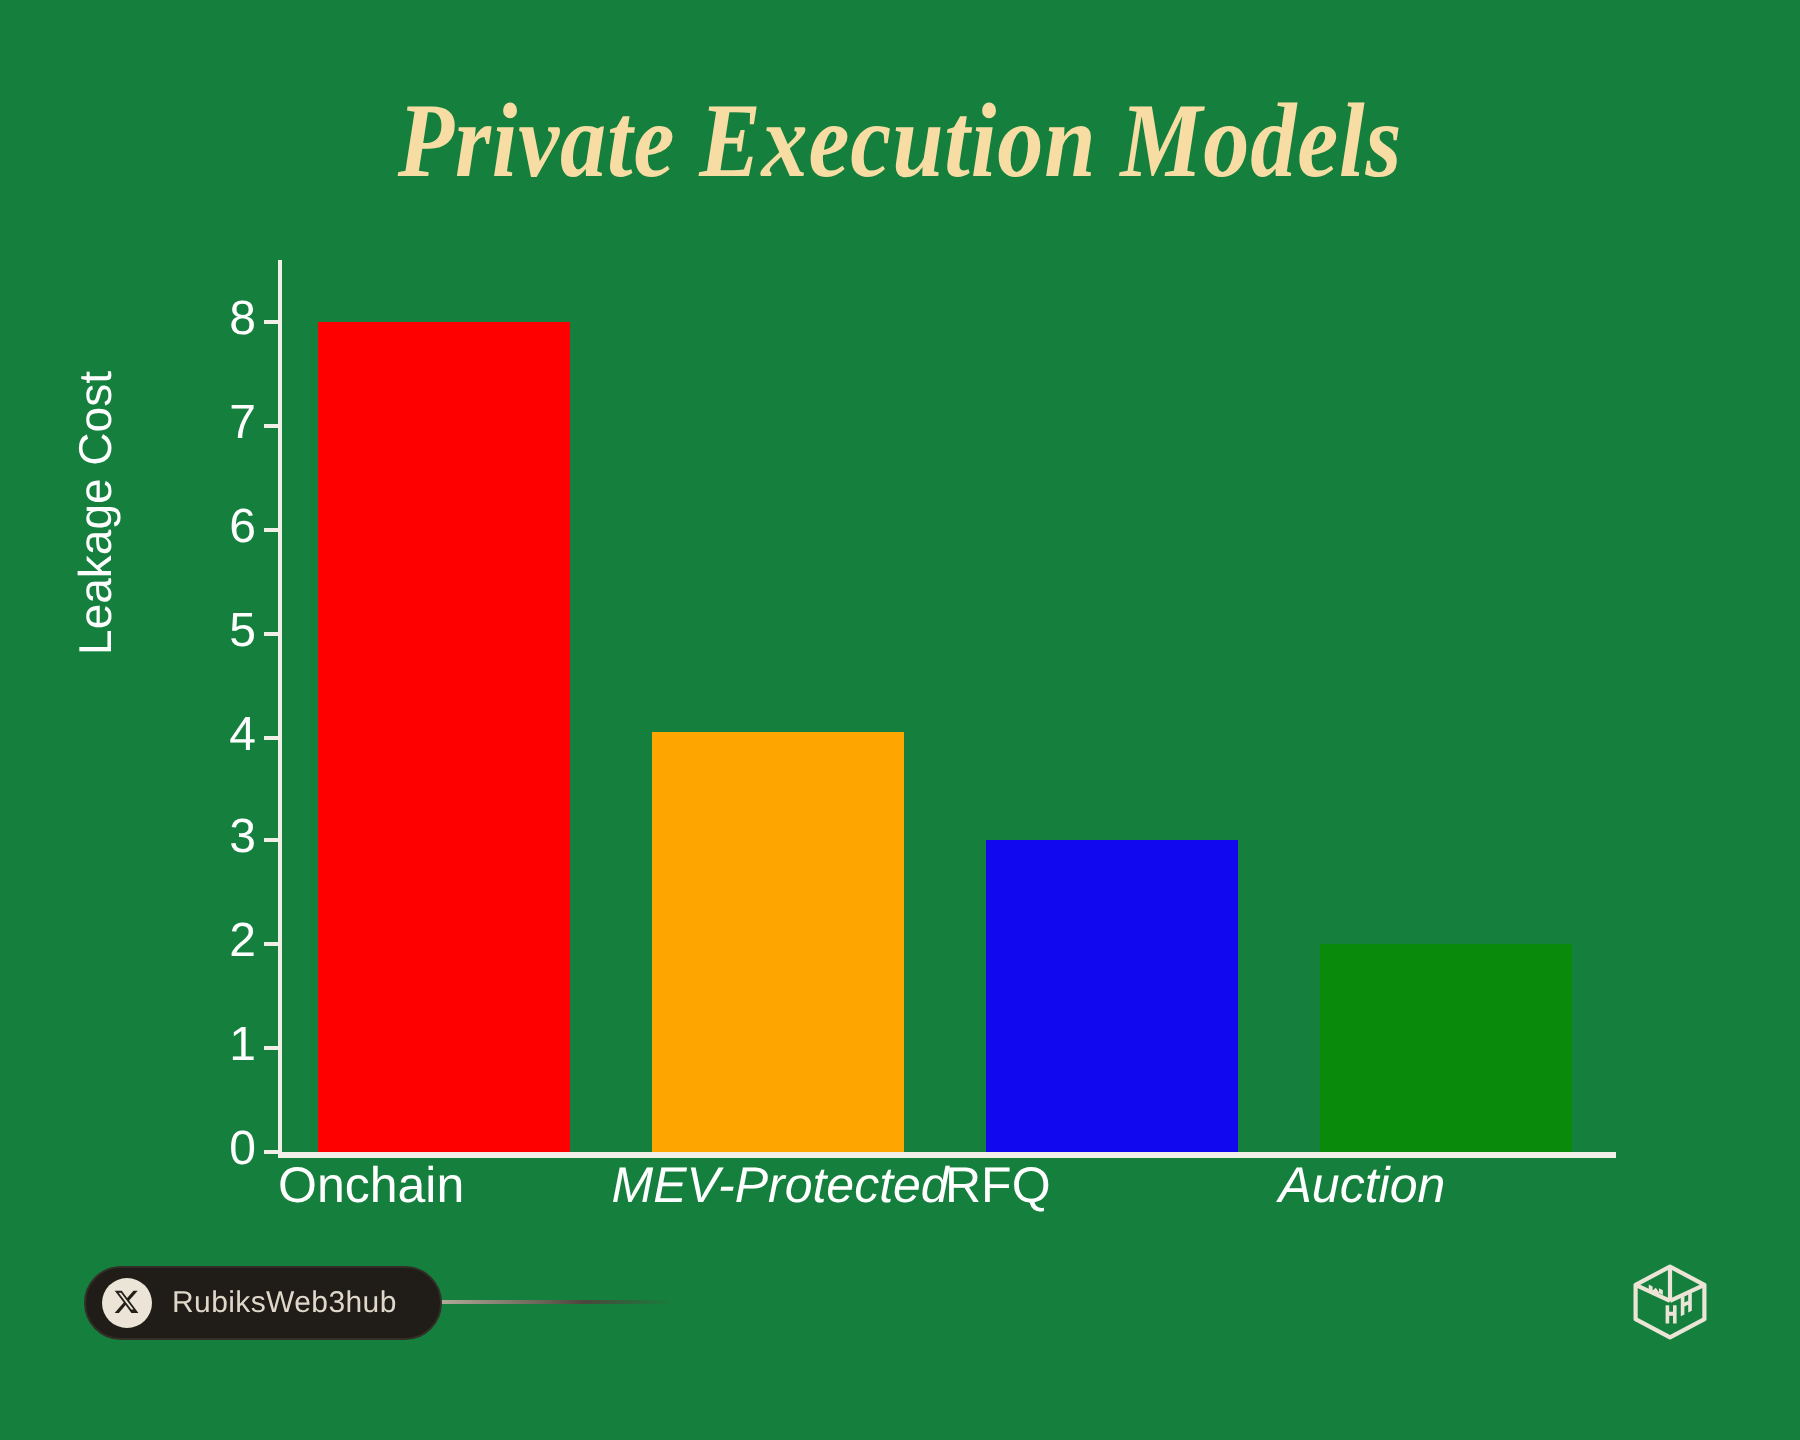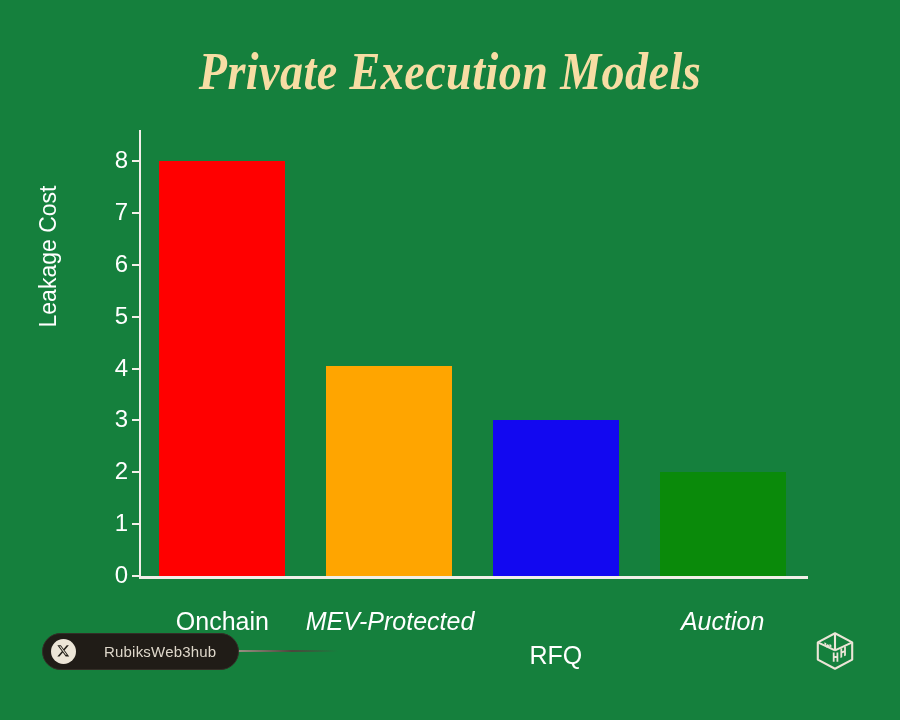--- a/index.html
+++ b/index.html
@@ -99,38 +99,37 @@
   }
 
   
   .bar {
     position: absolute;
     bottom: 0;
   }
 
   .xtick-label {
     position: absolute;
-    top: 608px;
+    top: 580px;
     font-size: 25px;
     color: #ffffff;
-    text-align: center;
     white-space: nowrap;
     line-height: 1.1;
   }
 
   
   #footer-badge {
     position: absolute;
     left: 42px;
     top: 633px;
     height: 37px;
     padding: 0 22px 0 8px;
     display: flex;
     align-items: center;
-    gap: 28px;
+    gap: 10px;
     background: #201c17;
     border: 1px solid #332e27;
     border-radius: 19px;
   }
 
   #x-icon {
     width: 25px;
     height: 25px;
     border-radius: 50%;
     background: #ece5d7;
@@ -203,21 +202,21 @@
 
   <div id="bars-layer">
       <div class="bar" title="Onchain: 8" style="left: 159.427px; width: 125.896px; height: 414.884px; top: 161.116px; bottom: auto; background: rgb(255, 0, 0);"></div>
       <div class="bar" title="MEV-Protected: 4.05" style="left: 326.177px; width: 125.896px; height: 210.035px; top: 365.965px; bottom: auto; background: rgb(255, 165, 0);"></div>
       <div class="bar" title="RFQ: 3" style="left: 492.927px; width: 125.896px; height: 155.581px; top: 420.419px; bottom: auto; background: rgb(18, 8, 240);"></div>
       <div class="bar" title="Auction: 2" style="left: 659.677px; width: 125.896px; height: 103.721px; top: 472.279px; bottom: auto; background: rgb(10, 138, 10);"></div>
     </div>
   <div id="xtick-labels">
       <div class="xtick-label" style="left: 139px; width: 166.75px;">Onchain</div>
       <div class="xtick-label" style="left: 305.75px; width: 166.75px; font-style: italic;">MEV-Protected</div>
-      <div class="xtick-label" style="left: 472.5px; width: 166.75px; margin-top: 34px;">RFQ</div>
+      <div class="xtick-label" style="left: 472.5px; width: 166.75px;">RFQ</div>
       <div class="xtick-label" style="left: 639.25px; width: 166.75px; font-style: italic;">Auction</div>
     </div>
 
   <div id="footer-line"></div>
 
   <div id="footer-badge">
     <span id="x-icon">
       <svg width="15" height="15" viewBox="0 0 24 24" aria-hidden="true">
         <path d="M2.2 2.1h5.6l4.3 5.9 5.1-5.9h3.4l-6.9 7.9 7.4 9.9h-5.6l-4.6-6.3-5.4 6.3H2.1l7.3-8.4L2.2 2.1zm3.1 1.6 10.1 13.5h1.9L7.2 3.7H5.3z" fill="#23201a"></path>
       </svg>

